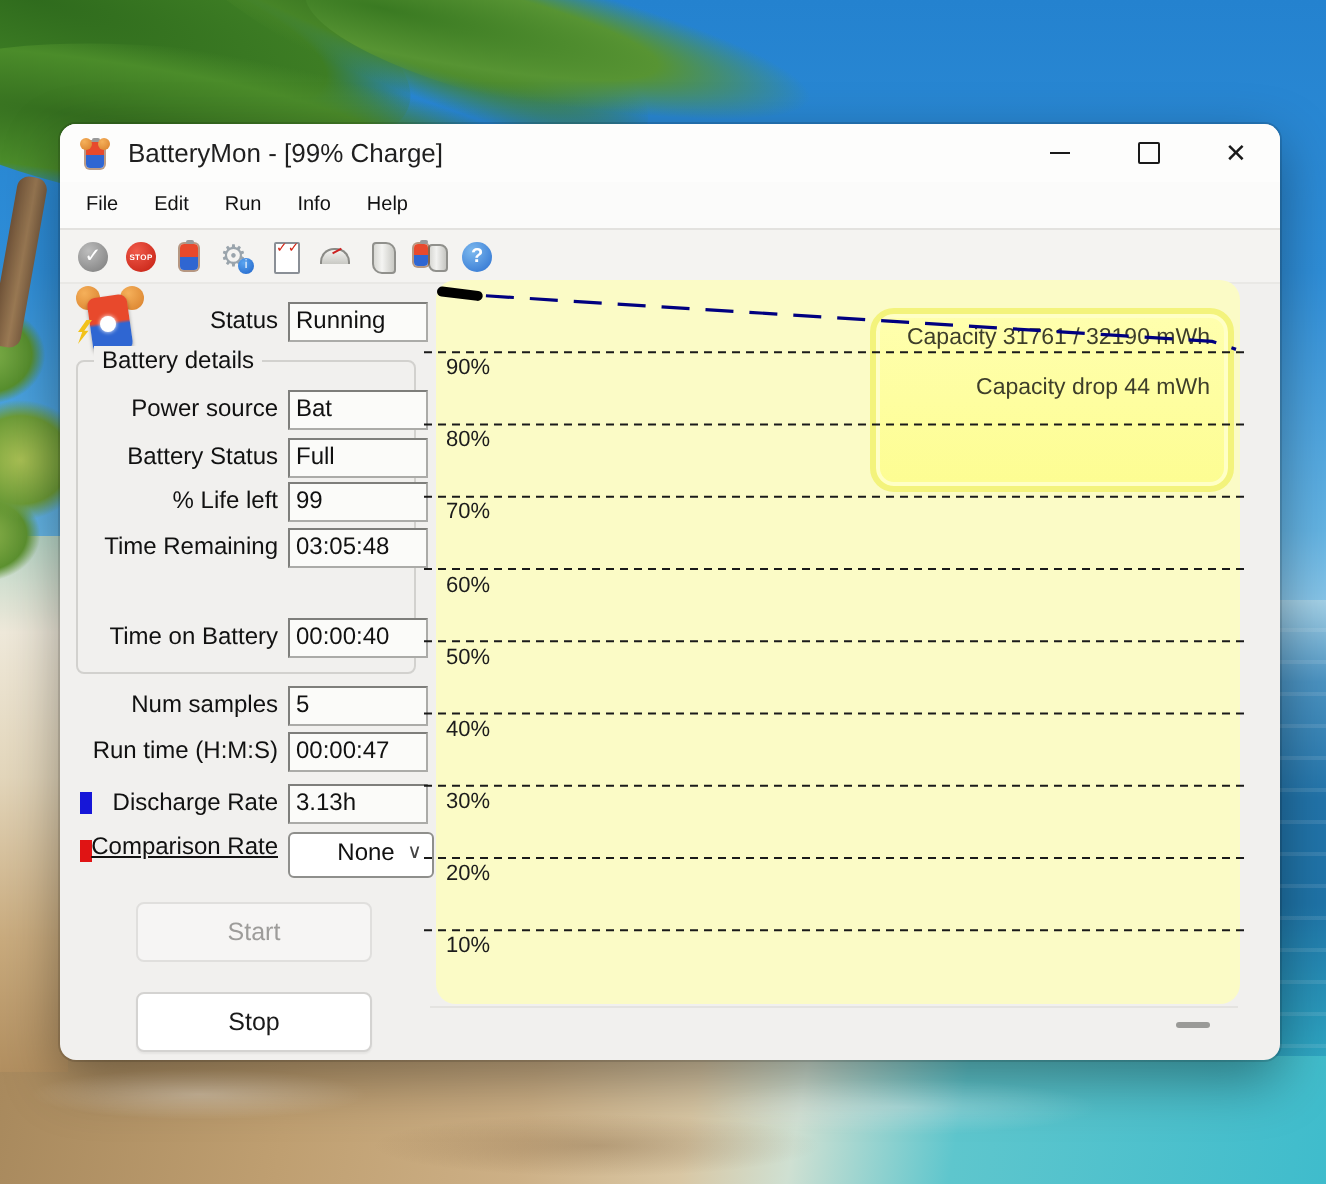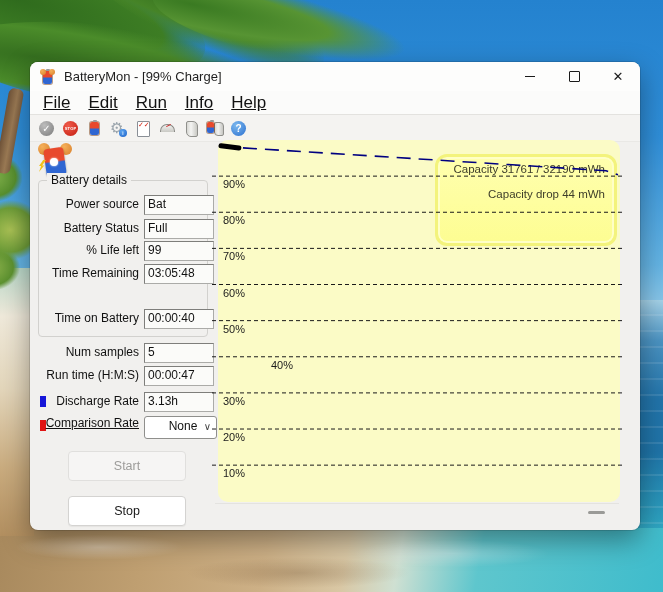--- a/index.html
+++ b/index.html
@@ -41,21 +41,21 @@
   .win{position:absolute;left:30px;top:62px;width:610px;height:468px;background:#f1f0ee;
     border-radius:8px;box-shadow:0 10px 28px rgba(0,0,0,.38), 0 0 0 1px rgba(0,0,0,.12);overflow:hidden;}
   .titlebar{height:29px;background:#fdfdfc;display:flex;align-items:center;}
   .app-ico{width:16px;height:16px;margin:0 8px 0 10px;position:relative;flex:none;}
   .title-text{font-size:13px;color:#1f1f1f;flex:1 1 auto;white-space:nowrap;}
   .cap-btn{width:44px;height:29px;display:flex;align-items:center;justify-content:center;
     color:#1a1a1a;font-size:13px;flex:none;cursor:default;}
   .cap-max span{display:inline-block;width:9px;height:9px;border:1.2px solid #1a1a1a;border-radius:1px;}
   .cap-min span{display:inline-block;width:10px;border-top:1.2px solid #1a1a1a;}
   .menubar{height:23px;background:#fbfbfa;border-bottom:1px solid #e3e2df;display:flex;align-items:center;padding-left:4px;}
-  .menu-item{font-size:17px;color:#111;padding:2px 9px;text-decoration:underline;}
+  .menu-item{font-size:10px;color:#111;padding:2px 9px;}
   .toolbar{height:26px;background:#f4f3f1;border-bottom:1px solid #e9e8e5;display:flex;align-items:center;gap:7px;padding-left:8px;}
 
   
   .tico{width:17px;height:17px;position:relative;display:inline-block;}
   .tico .circ{position:absolute;inset:1px;border-radius:50%;}
   .ic-run .circ{background:radial-gradient(circle at 35% 30%,#bdbdbd,#7a7a7a);}
   .ic-run .glyph{position:absolute;inset:0;color:#fff;font-size:10px;line-height:17px;text-align:center;}
   .ic-stop .circ{background:radial-gradient(circle at 35% 30%,#f05a4a,#c31d10);}
   .ic-stop .glyph{position:absolute;inset:0;color:#fff;font-size:4px;font-weight:bold;line-height:17px;text-align:center;letter-spacing:.2px;}
   .mini-batt{position:absolute;left:4px;top:2px;width:9px;height:13px;border-radius:2px;
@@ -196,20 +196,24 @@
 
     <div class="panel">
       <span class="logo">
         <span class="arm l"></span>
           <span class="arm r"></span>
           <span class="body"></span>
           <span class="spark"></span>
           <span class="bolt"></span>
       </span>
 
+      <div class="prow" style="top:11px;">
+        <span class="plabel">Status</span>
+        <span class="pfield">Running</span>
+      </div>
 
       <div class="groupbox">
         <span class="gtitle">Battery details</span>
       </div>
 
       <div class="prow" style="top:55px;">
         <span class="plabel">Power source</span>
         <span class="pfield">Bat</span>
       </div>
       <div class="prow" style="top:79px;">
@@ -272,21 +276,21 @@
           <line x1="-6" x2="407" y1="289.0219560878244" y2="289.0219560878244" stroke="#1a1a1a" stroke-width="1" stroke-dasharray="4 3"></line>
           <line x1="-6" x2="407" y1="325.1497005988024" y2="325.1497005988024" stroke="#1a1a1a" stroke-width="1" stroke-dasharray="4 3"></line>
           <polyline points="3,6.502994011976037 388.09000000000003,30.708582834331338 400,34.6826347305389" fill="none" stroke="#000080" stroke-width="1.6" stroke-dasharray="14 8"></polyline>
           <line x1="3" y1="5.780439121756467" x2="20.865000000000002" y2="7.94810379241518" stroke="#000000" stroke-width="5" stroke-linecap="round"></line>
         </svg>
     <div class="ytick-label" style="top: 38.1277px;">90%</div>
         <div class="ytick-label" style="top: 74.2555px;">80%</div>
         <div class="ytick-label" style="top: 110.383px;">70%</div>
         <div class="ytick-label" style="top: 146.511px;">60%</div>
         <div class="ytick-label" style="top: 182.639px;">50%</div>
-        <div class="ytick-label" style="top: 218.766px; margin-left: 48px;">40%</div>
+        <div class="ytick-label" style="top: 218.766px;">40%</div>
         <div class="ytick-label" style="top: 254.894px;">30%</div>
         <div class="ytick-label" style="top: 291.022px;">20%</div>
         <div class="ytick-label" style="top: 327.15px;">10%</div>
       </div>
 
     <div class="statusline"></div>
     <div class="grip"></div>
   </div>
 </div>
 

